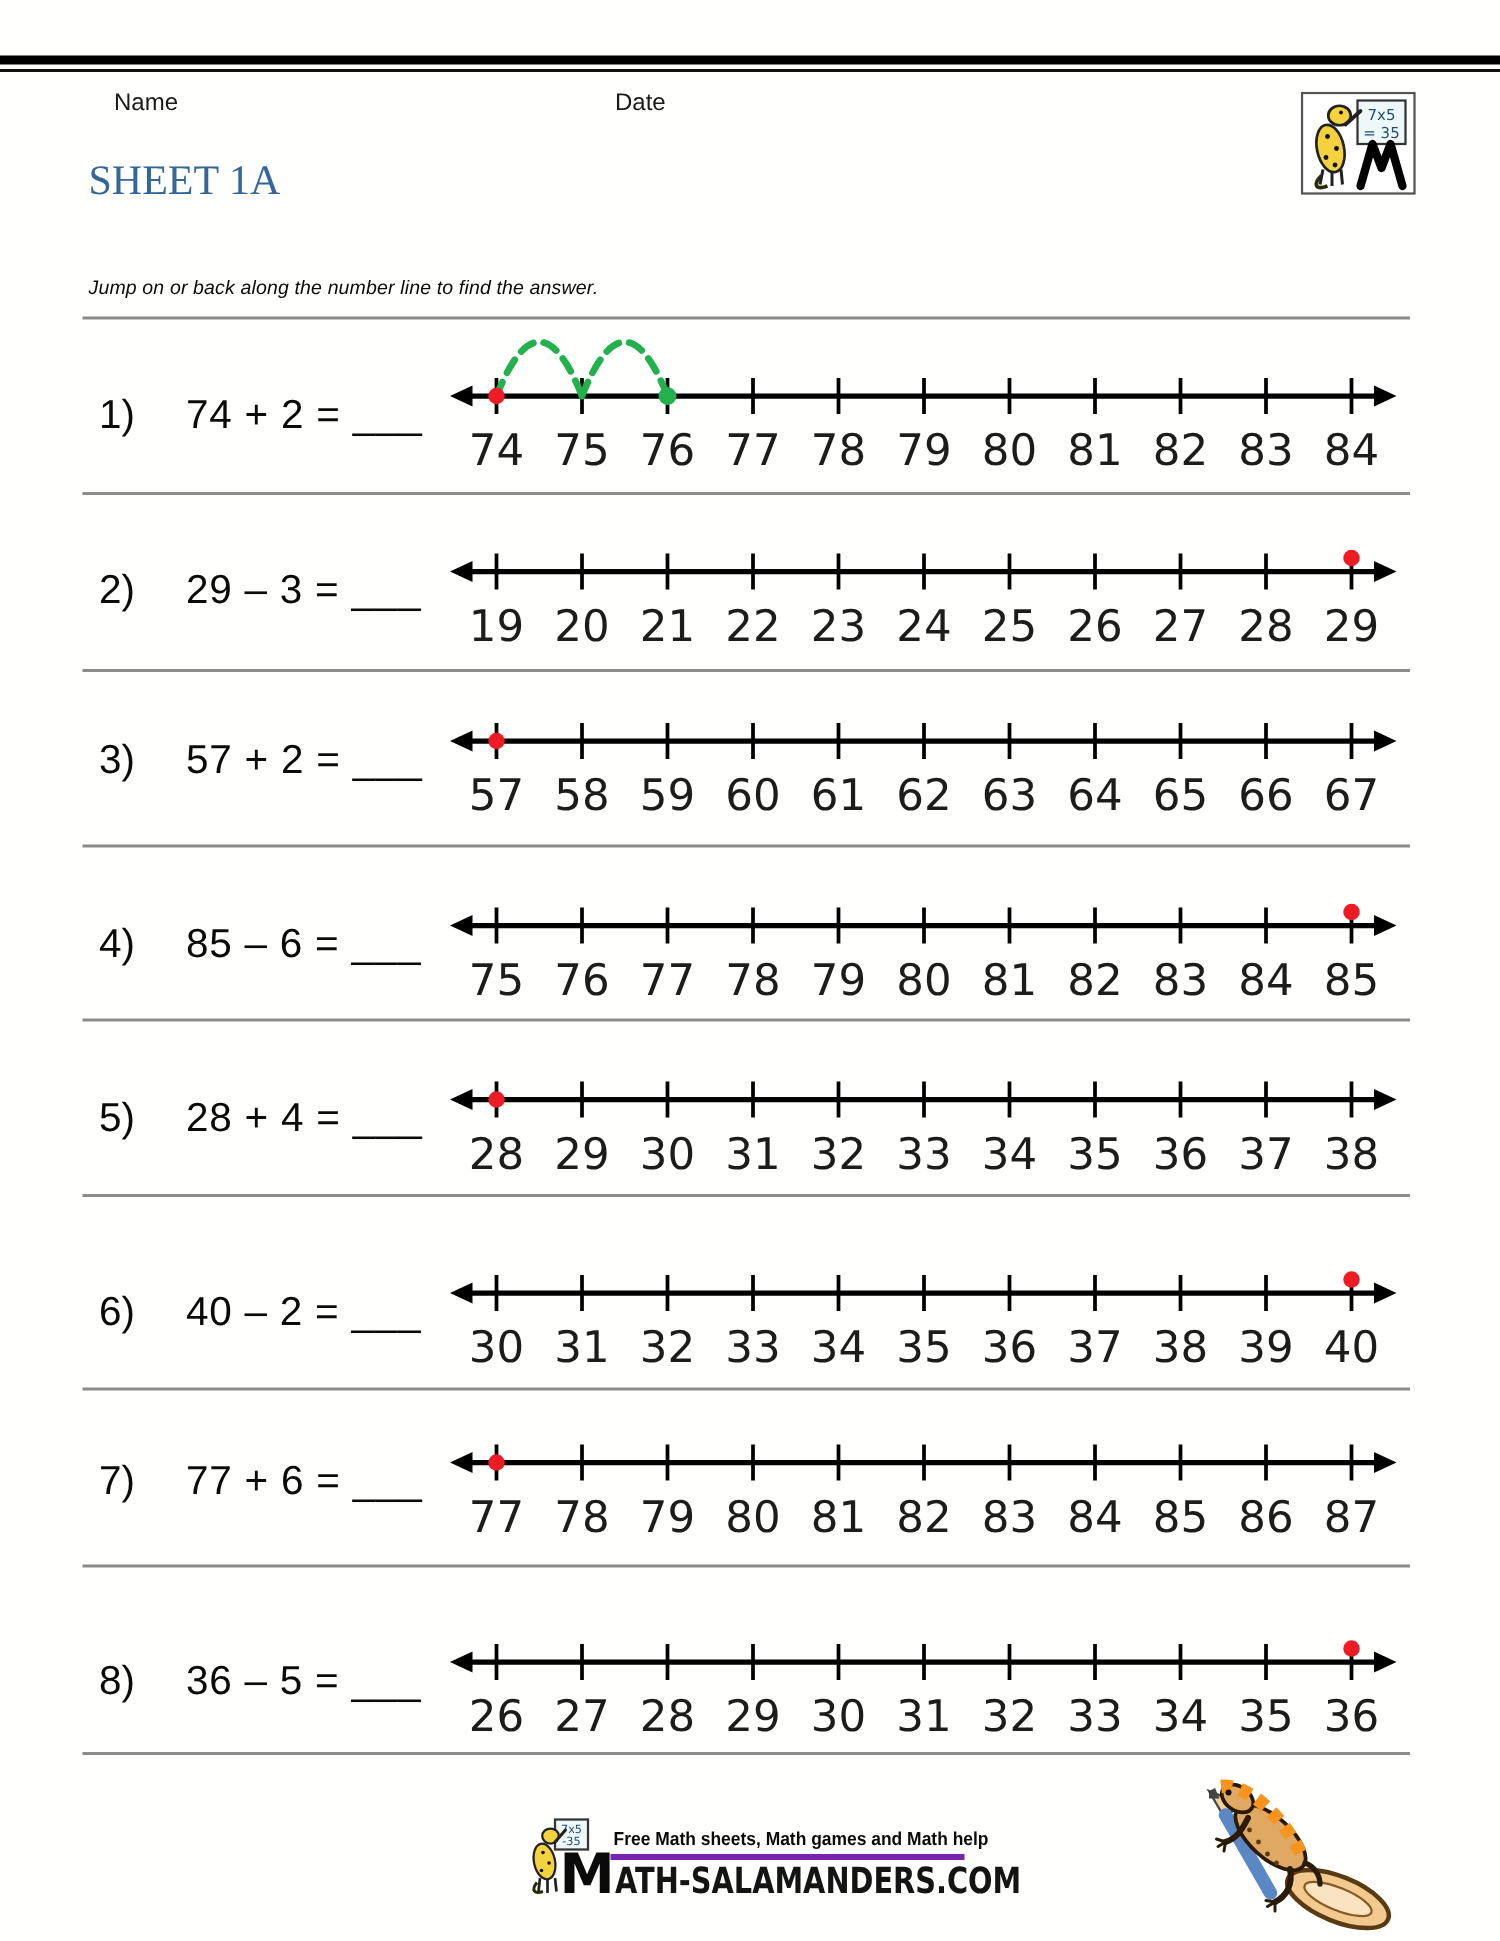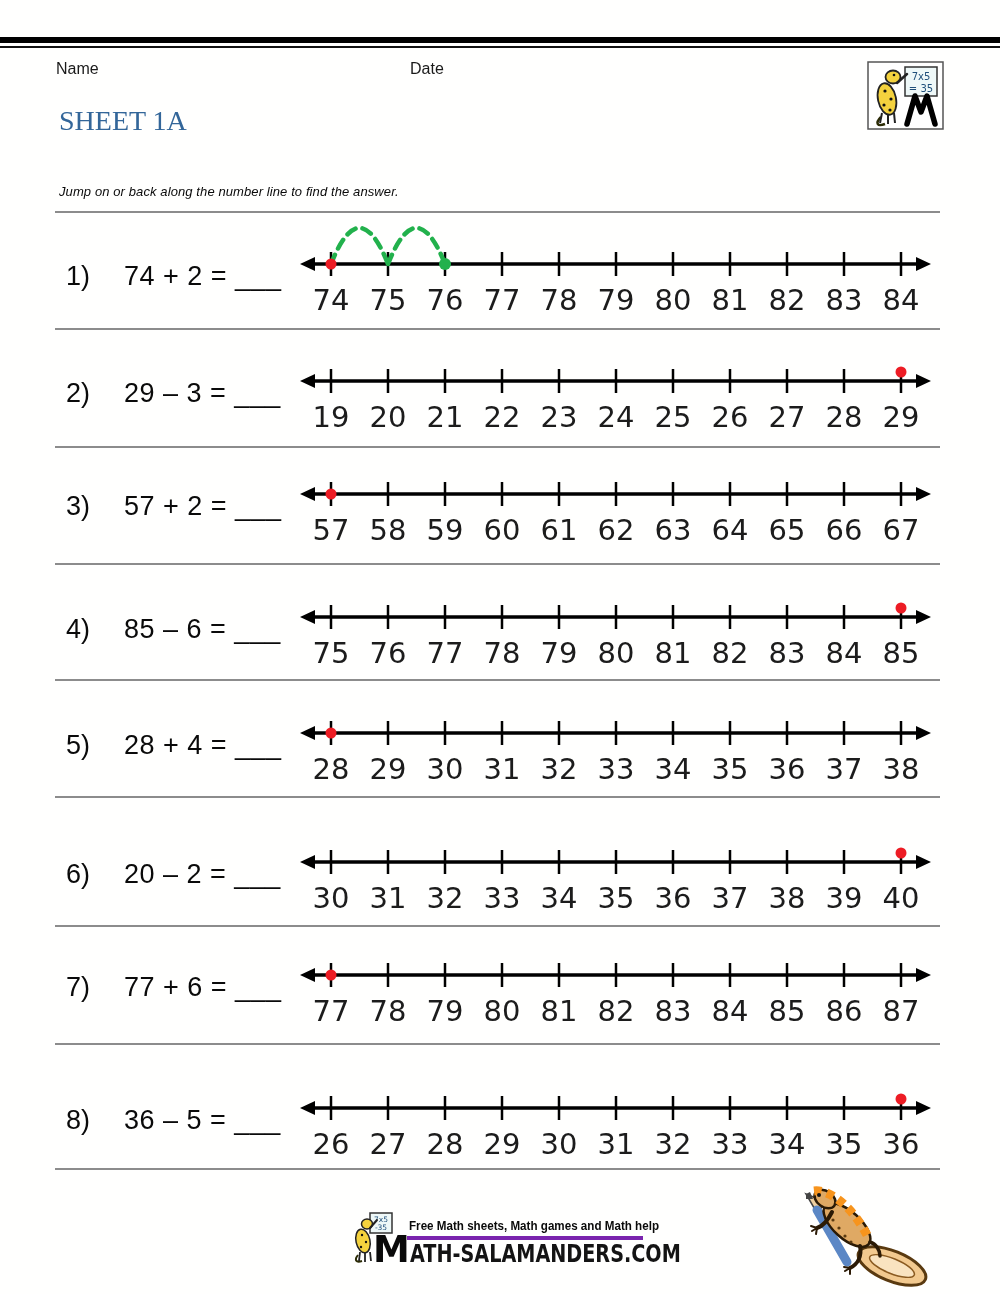--- a/index.html
+++ b/index.html
@@ -1,21 +1,21 @@
 <!DOCTYPE html>
 <html><head>
 <meta charset="utf-8">
 <style>
   html,body{margin:0;padding:0;background:#fff;}
   .page{position:relative;width:1000px;height:1294px;background:#fffffe;overflow:hidden;
         font-family:"Liberation Sans",sans-serif;color:#111;}
   .topbar-thick{position:absolute;left:0;top:37px;width:1000px;height:6px;background:#000;}
   .topbar-thin{position:absolute;left:0;top:46px;width:1000px;height:2px;background:#111;}
   .field-label{position:absolute;top:60px;font-size:16px;color:#1a1a1a;}
-  .name-label{left:56px;text-align:right;}
+  .name-label{left:76px;text-align:right;}
   .date-label{left:410px;}
   .logo-badge{position:absolute;left:867px;top:61px;width:77px;height:69px;}
   .title{position:absolute;left:59px;top:101px;width:820px;
          font-family:"Liberation Serif",serif;font-size:28px;line-height:40px;}
   .instruction{position:absolute;left:59px;top:184px;font-size:13px;font-style:italic;
                color:#0a0a0a;letter-spacing:0.1px;}
   .divider{position:absolute;left:55px;width:885px;height:2px;background:#8c8c8c;}
   .prob-row{position:absolute;left:0;width:1000px;height:100px;}
   .qnum{position:absolute;left:66px;top:42px;font-size:27px;color:#0a0a0a;}
   .equation{position:absolute;left:124px;top:42px;font-size:27px;color:#0a0a0a;letter-spacing:0.5px;}
@@ -234,21 +234,21 @@
           <text x="489" y="91" font-size="29" text-anchor="middle" fill="#1c1c1c">36</text>
           <line x1="546" y1="33" x2="546" y2="57" stroke="#000000" stroke-width="2.5"></line>
           <text x="546" y="91" font-size="29" text-anchor="middle" fill="#1c1c1c">37</text>
           <line x1="603" y1="33" x2="603" y2="57" stroke="#000000" stroke-width="2.5"></line>
           <text x="603" y="91" font-size="29" text-anchor="middle" fill="#1c1c1c">38</text>
           <circle cx="33" cy="45" r="5.5" fill="#ed1c24"></circle>
         </svg>
       </div>
       <div class="prob-row" style="top: 817px;">
         <span class="qnum">6)</span>
-        <span class="equation">20 – 2 = ___</span>
+        <span class="equation">40 – 2 = ___</span>
         <svg width="645" height="100" viewBox="0 0 645 100" class="numline-svg">
           <line x1="14" y1="45" x2="620" y2="45" stroke="#000000" stroke-width="3.5"></line>
           <polygon points="2,45 17,38 17,52" fill="#000000"></polygon>
           <polygon points="633,45 618,38 618,52" fill="#000000"></polygon>
           <line x1="33" y1="33" x2="33" y2="57" stroke="#000000" stroke-width="2.5"></line>
           <text x="33" y="91" font-size="29" text-anchor="middle" fill="#1c1c1c">30</text>
           <line x1="90" y1="33" x2="90" y2="57" stroke="#000000" stroke-width="2.5"></line>
           <text x="90" y="91" font-size="29" text-anchor="middle" fill="#1c1c1c">31</text>
           <line x1="147" y1="33" x2="147" y2="57" stroke="#000000" stroke-width="2.5"></line>
           <text x="147" y="91" font-size="29" text-anchor="middle" fill="#1c1c1c">32</text>

